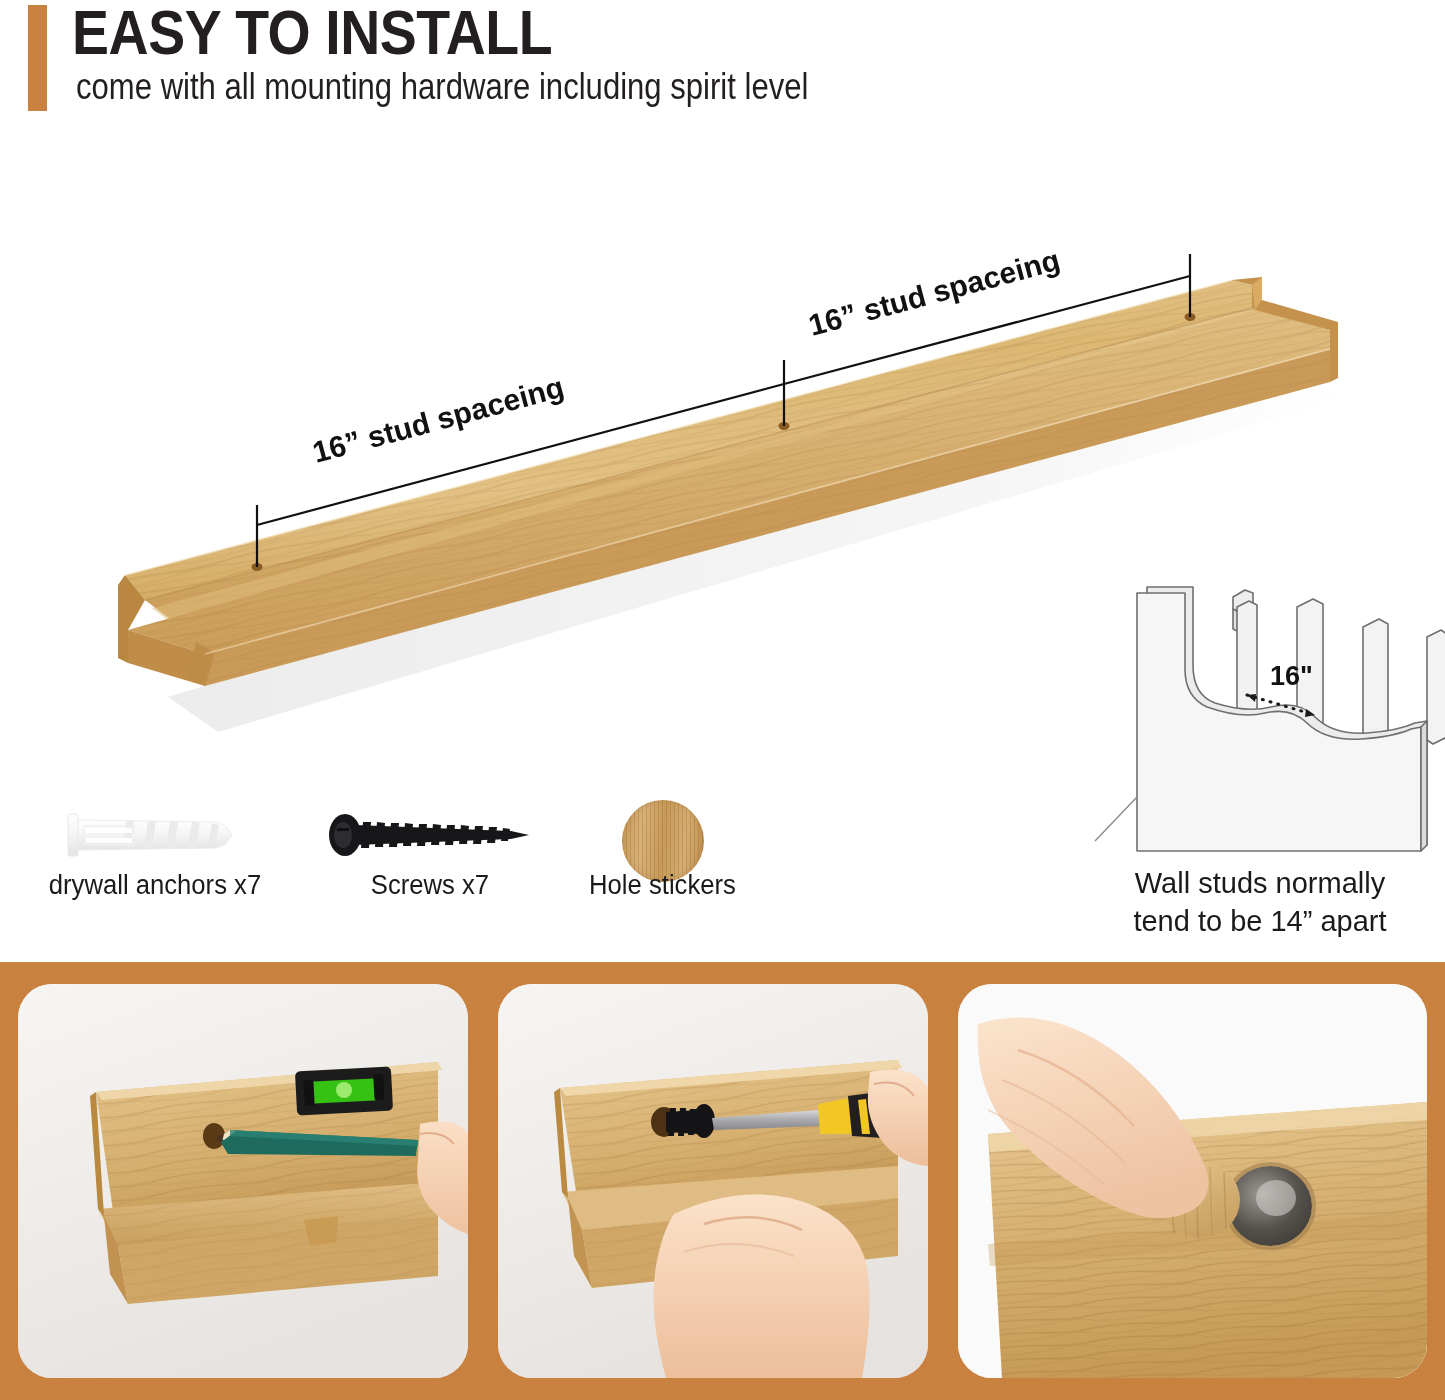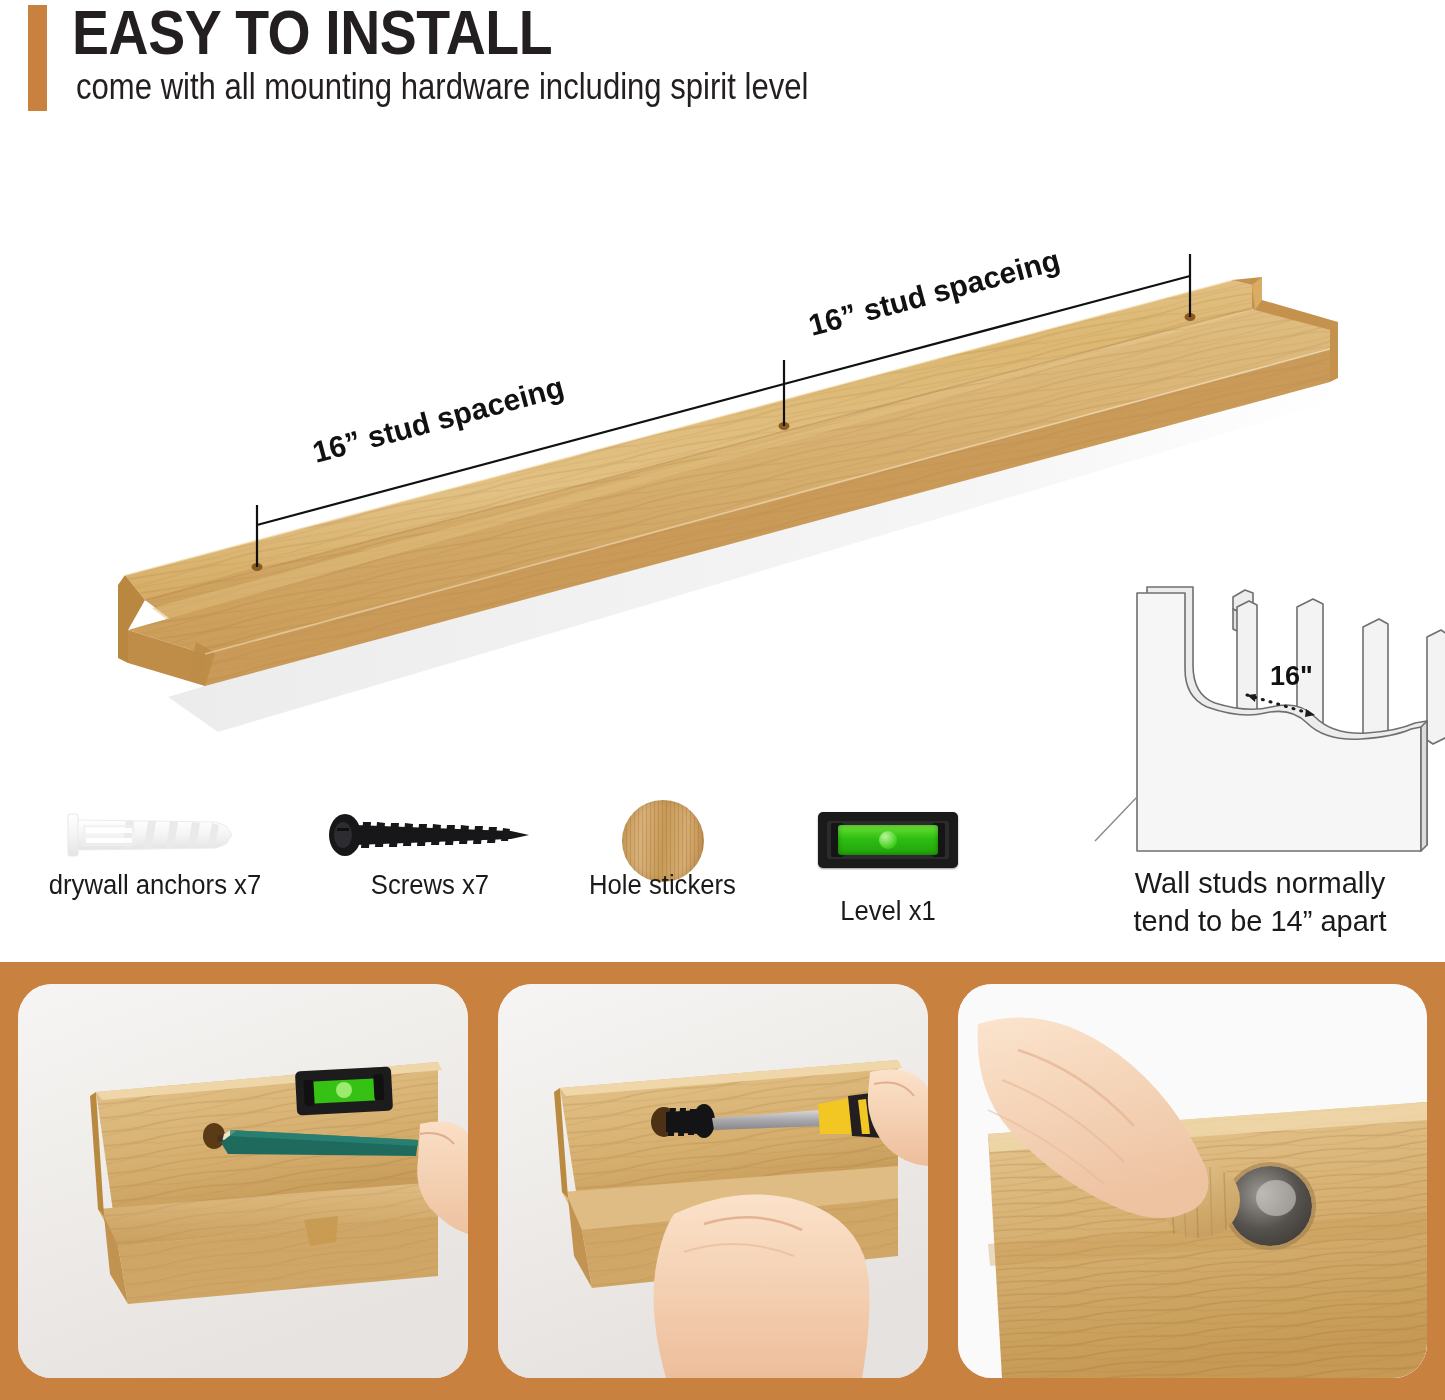--- a/index.html
+++ b/index.html
@@ -206,31 +206,20 @@
     <div class="hw-label">Screws  x7</div>
   </div>
 
   <div class="hw-item" style="left:560px;top:8px;width:205px;">
     <div class="hw-art" style="width:205px;">
       <div class="sticker"></div>
     </div>
     <div class="hw-label">Hole stickers</div>
   </div>
 
-  <div class="hw-item" style="left:768px;top:8px;width:240px;">
-    <div class="hw-art" style="width:240px;">
-      <div class="level">
-        <div class="level-inner"></div>
-        <div class="vcap l"></div>
-          <div class="vcap r"></div>
-        <div class="vial"></div>
-      </div>
-    </div>
-    <div class="hw-label" style="margin-top:14px;">Level  x1</div>
-  </div>
 </div>
 
 <div class="studs">
   <svg width="370" height="410" viewBox="0 0 370 410">
     <g fill="#ededed" stroke="#6f6f6f" stroke-width="1.6" stroke-linejoin="round">
 
       <g>
         <path d="M158,52 L170,45 L178,48 L178,62 L166,68 L158,64 Z"></path>
         <path d="M158,64 L166,68 L166,88 L158,84 Z" fill="#e2e2e2"></path>
         <path d="M166,68 L178,62 L178,80 L166,86 Z" fill="#f4f4f4"></path>

